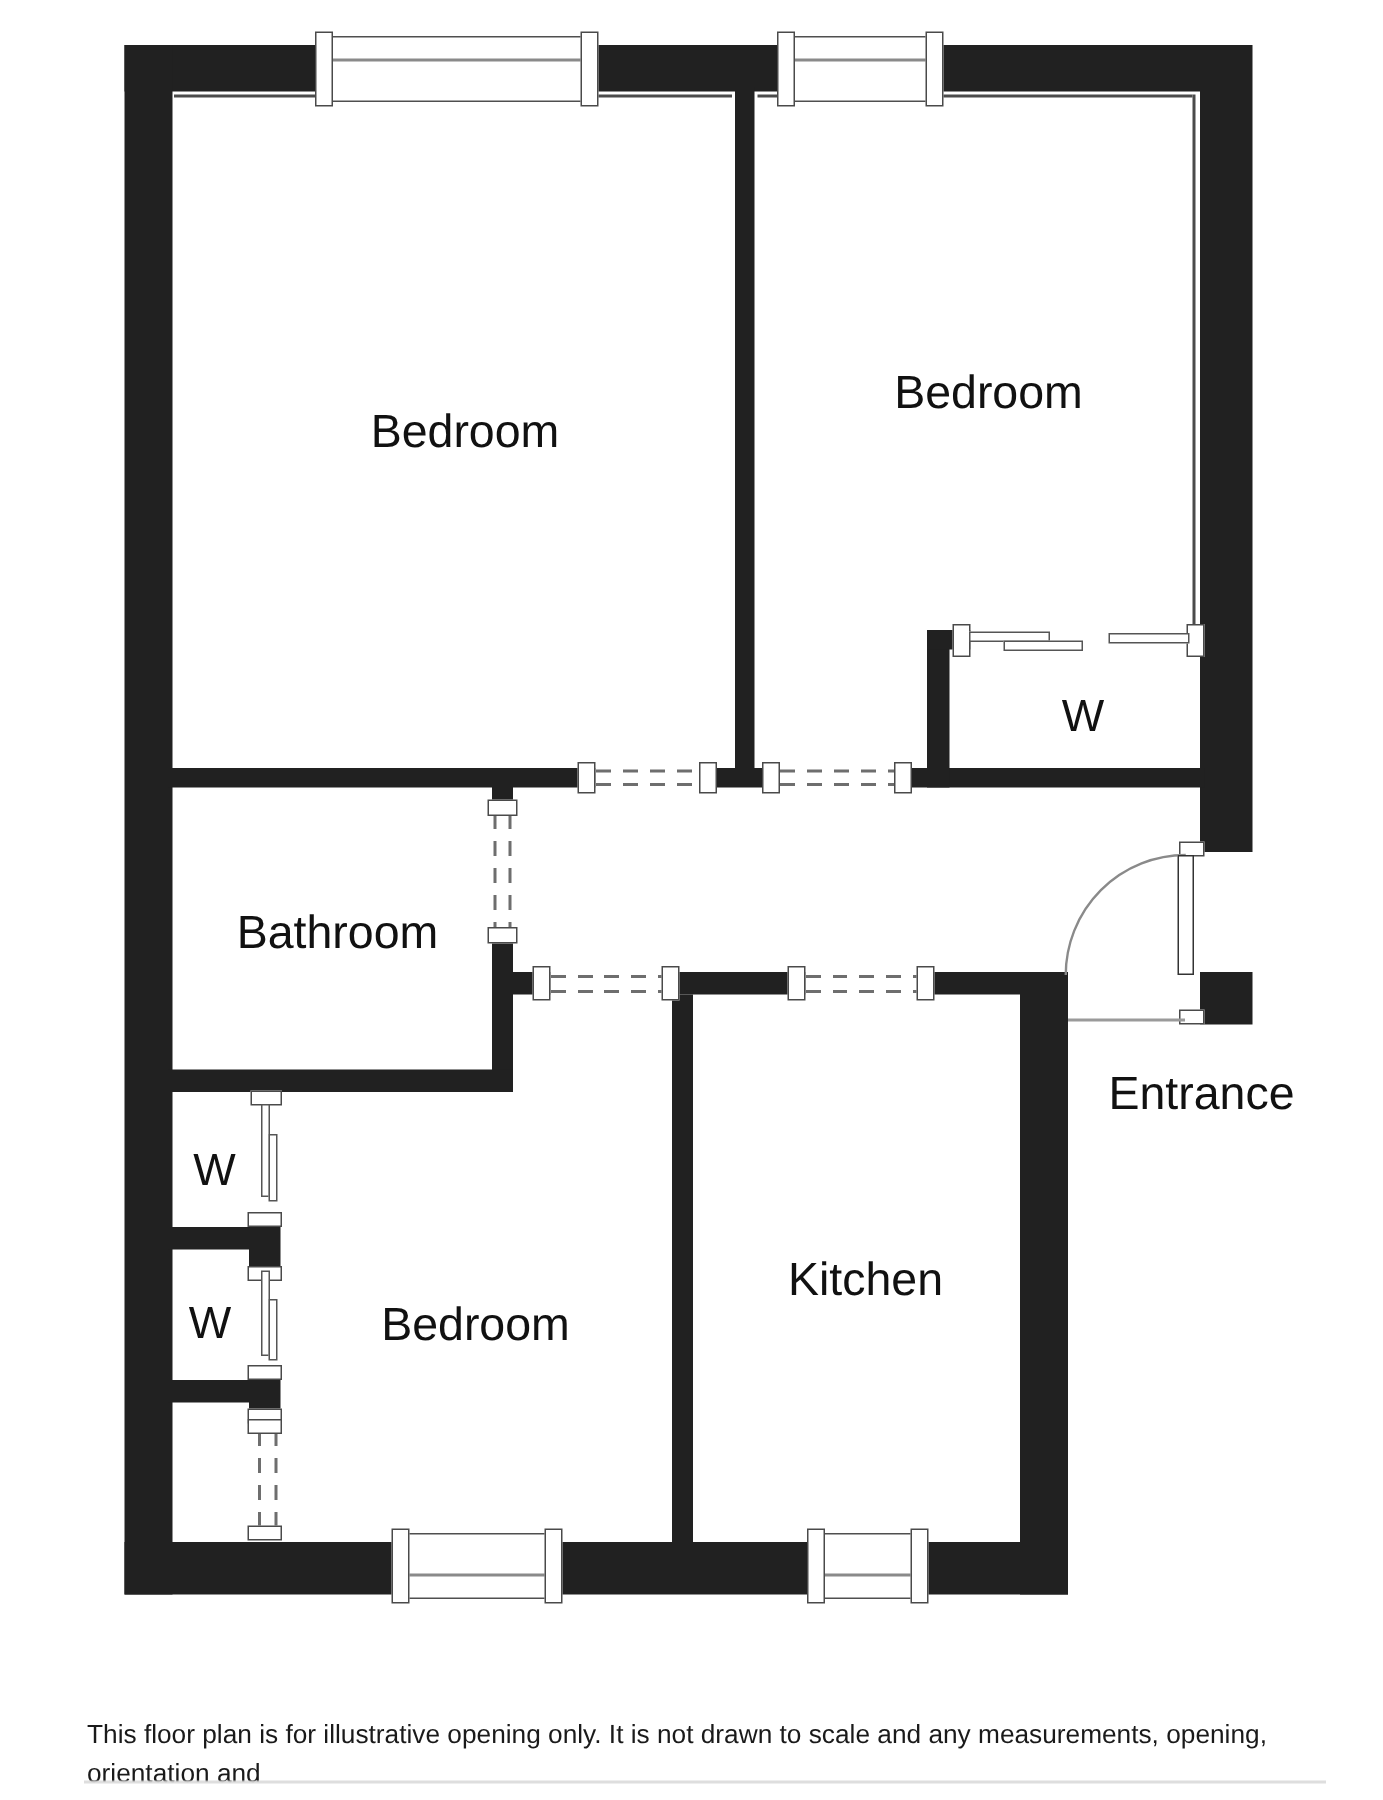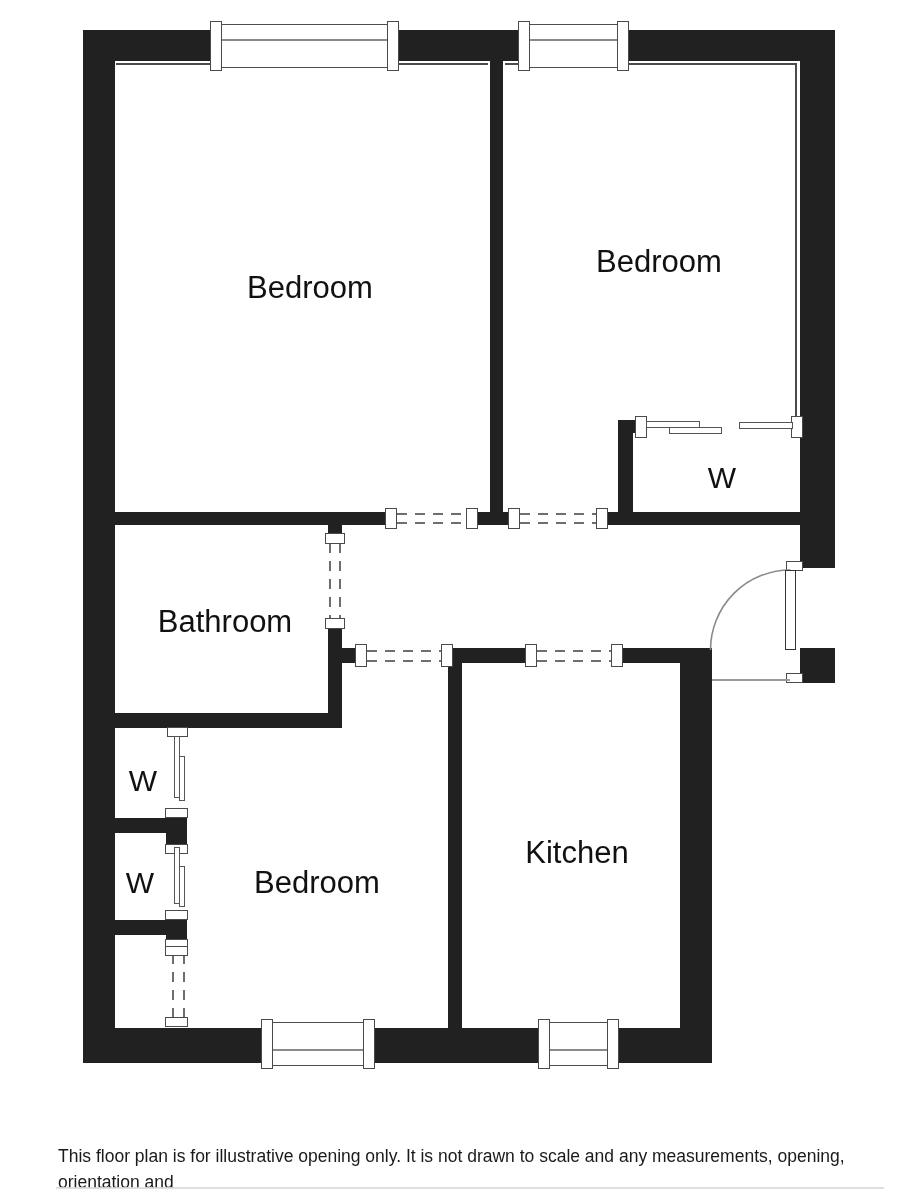--- a/index.html
+++ b/index.html
@@ -133,20 +133,21 @@
   <svg class="arc" style="left:704px;top:564px;" width="92" height="92" viewBox="0 0 92 92">
     <path d="M 6.5 86 A 80 80 0 0 1 86.5 6" fill="none" stroke="#8a8a8a" stroke-width="1.6"></path>
   </svg>
   <div class="slide" style="left:785px;top:570px;width:11px;height:80px;border-color:#333;"></div>
   <div class="threshold" style="left:712px;top:679px;width:78px;"></div>
 
   <div class="label" style="left:310px;top:288px;">Bedroom</div>
   <div class="label" style="left:659px;top:262px;">Bedroom</div>
   <div class="label small" style="left:722px;top:478px;">W</div>
   <div class="label" style="left:225px;top:622px;">Bathroom</div>
+  <div class="label" style="left:801px;top:729px;">Entrance</div>
   <div class="label" style="left:577px;top:853px;">Kitchen</div>
   <div class="label" style="left:317px;top:883px;">Bedroom</div>
   <div class="label small" style="left:143px;top:781px;">W</div>
   <div class="label small" style="left:140px;top:883px;">W</div>
 
   <div class="disclaimer">
     <div>This floor plan is for illustrative opening only. It is not drawn to scale and any measurements, opening, orientation and</div>
     <div>floor areas are all approximate. No details are guaranteed. No liability is taken for any error, omission or misstatement.</div>
   </div>
   <div class="cropline" style="left:56px;top:1187px;width:828px;height:2px;"></div>

